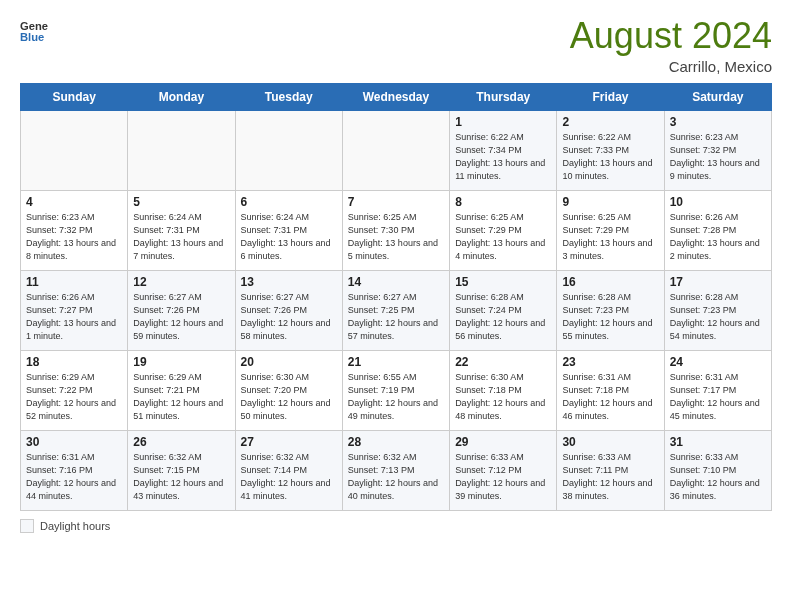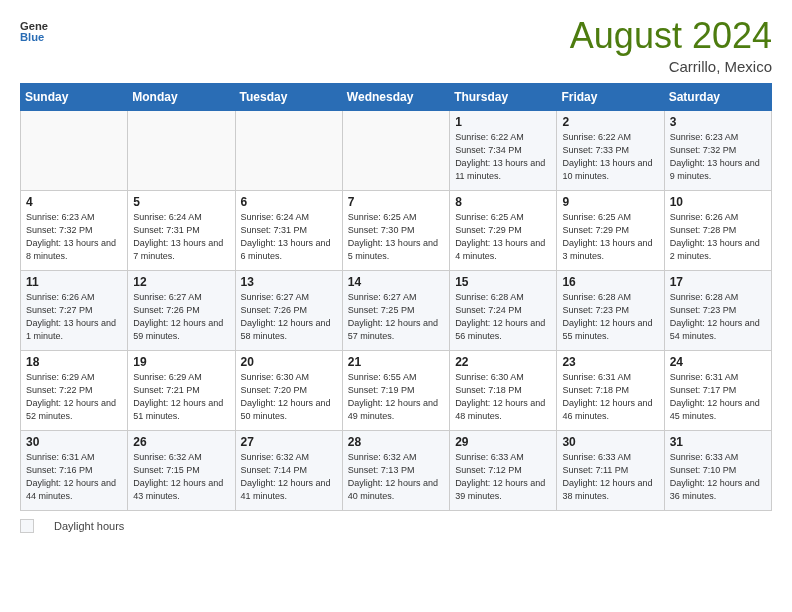--- a/index.html
+++ b/index.html
@@ -44,21 +44,21 @@
       width: 100%;
       border-collapse: collapse;
       table-layout: fixed;
     }
     thead tr th {
       background-color: #2a6db5;
       color: #fff;
       font-size: 12px;
       font-weight: bold;
       padding: 6px 4px;
-      text-align: left;
+      text-align: center;
       border: 1px solid #2a6db5;
     }
     tbody tr td {
       border: 1px solid #ccc;
       vertical-align: top;
       padding: 4px 5px;
       font-size: 9.5px;
       color: #333;
       height: 80px;
       background: #fff;
@@ -81,21 +81,21 @@
       line-height: 1.45;
       color: #333;
     }
     .empty-cell {
       background: #f9f9f9 !important;
     }
     .legend {
       margin-top: 8px;
       display: flex;
       align-items: center;
-      gap: 20px;
+      gap: 6px;
       font-size: 11px;
       color: #444;
     }
     .legend-box {
       width: 14px;
       height: 14px;
       border: 1px solid #ccc;
       background: #f5f7fa;
     }
   </style>

